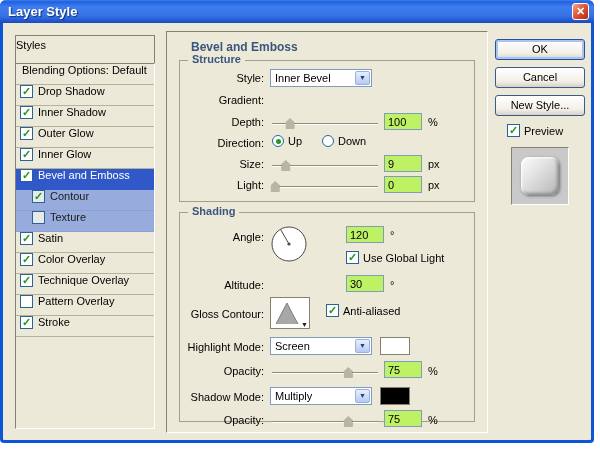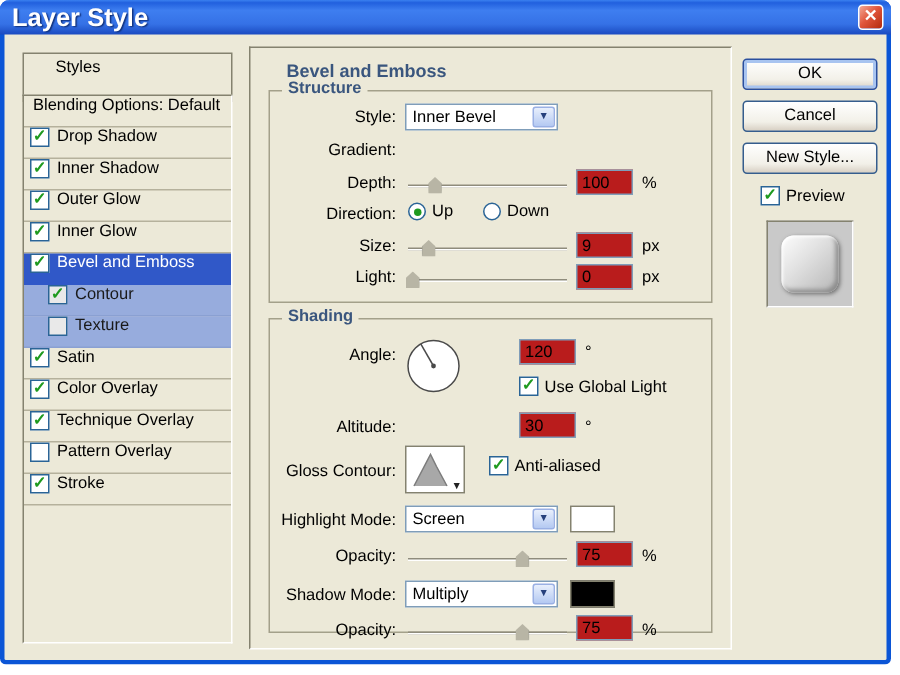--- a/index.html
+++ b/index.html
@@ -12,35 +12,35 @@
     border: 3px solid #0b55d6; border-top: none; border-radius: 6px 6px 4px 4px;
     background: #ece9d8;
   }
   .titlebar {
     position: absolute; left: -3px; top: 0; width: 594px; height: 23px;
     border-radius: 6px 6px 0 0;
     background: linear-gradient(180deg,#3a80f0 0%,#2160de 8%,#3e7ef0 30%,#3571e6 70%,#1a4ac0 100%);
     display: flex; align-items: center;
   }
   .title-text {
-    color: #fff; font-weight: bold; font-size: 17px; padding-left: 8px;
+    color: #fff; font-weight: bold; font-size: 13px; padding-left: 8px;
     text-shadow: 1px 1px 1px #10307a;
   }
   .close-btn {
     position: absolute; right: 5px; top: 3px; width: 17px; height: 17px;
     border: 1px solid #fff; border-radius: 3px; cursor: pointer;
     background: linear-gradient(135deg,#f3a996 0%,#e1563c 45%,#b22a0d 100%);
     color: #fff; font-size: 11px; font-weight: bold; line-height: 15px; text-align: center;
   }
   .dlg-body { position: absolute; left: 0; top: 23px; right: 0; bottom: 0; }
 
   
   .styles-hd {
     position: absolute; left: 12px; top: 12px; width: 140px; height: 33px;
-    border: 1px solid #84826f; line-height: 19px; padding-left: 21px; background: #ece9d8;
+    border: 1px solid #84826f; line-height: 19px; padding-left: 0; background: #ece9d8;
   }
   .styles-list {
     position: absolute; left: 12px; top: 40px; width: 140px; height: 366px;
     border: 1px solid; border-color: #84826f #fff #fff #84826f; overflow: hidden; background: #ece9d8;
   }
   .style-row {
     height: 21px; display: flex; 
     border-bottom: 1px solid #b5b19c; cursor: pointer; white-space: nowrap;
   }
   .style-row.sel { background: #3058c8; color: #fff; border-bottom-color: #3058c8; }
@@ -73,21 +73,21 @@
     position: absolute; height: 18px; background: #fff; border: 1px solid #7f9db9;
     line-height: 16px; padding-left: 4px; cursor: pointer;
   }
   .dd-arrow {
     position: absolute; right: 1px; top: 1px; bottom: 1px; width: 15px;
     background: linear-gradient(#e8effc,#b4c9f2); border: 1px solid #9ab0e4; border-radius: 2px;
     color: #26407c; font-size: 7px; display: flex; align-items: center; justify-content: center;
   }
   .numbox {
     position: absolute; width: 38px; height: 17px; border: 1px solid #7f9db9;
-    font-family: "Liberation Sans", sans-serif; font-size: 11px; padding: 0 3px; background: #b91c1c;
+    font-family: "Liberation Sans", sans-serif; font-size: 11px; padding: 0 3px; background: #bef264;
   }
   .unit { position: absolute; }
   .slider { position: absolute; height: 2px; background: #8f8c7c; border-bottom: 1px solid #fff; cursor: pointer; }
   .thumb {
     position: absolute; top: -5px; width: 9px; height: 11px; transform: translateX(-50%);
     background: #b8b5a5; clip-path: polygon(50% 0,100% 38%,100% 100%,0 100%,0 38%);
     filter: drop-shadow(0 0 1px #555); cursor: pointer;
   }
   .radio {
     width: 12px; height: 12px; border: 1px solid #2a6496; border-radius: 50%; background: #fff;

